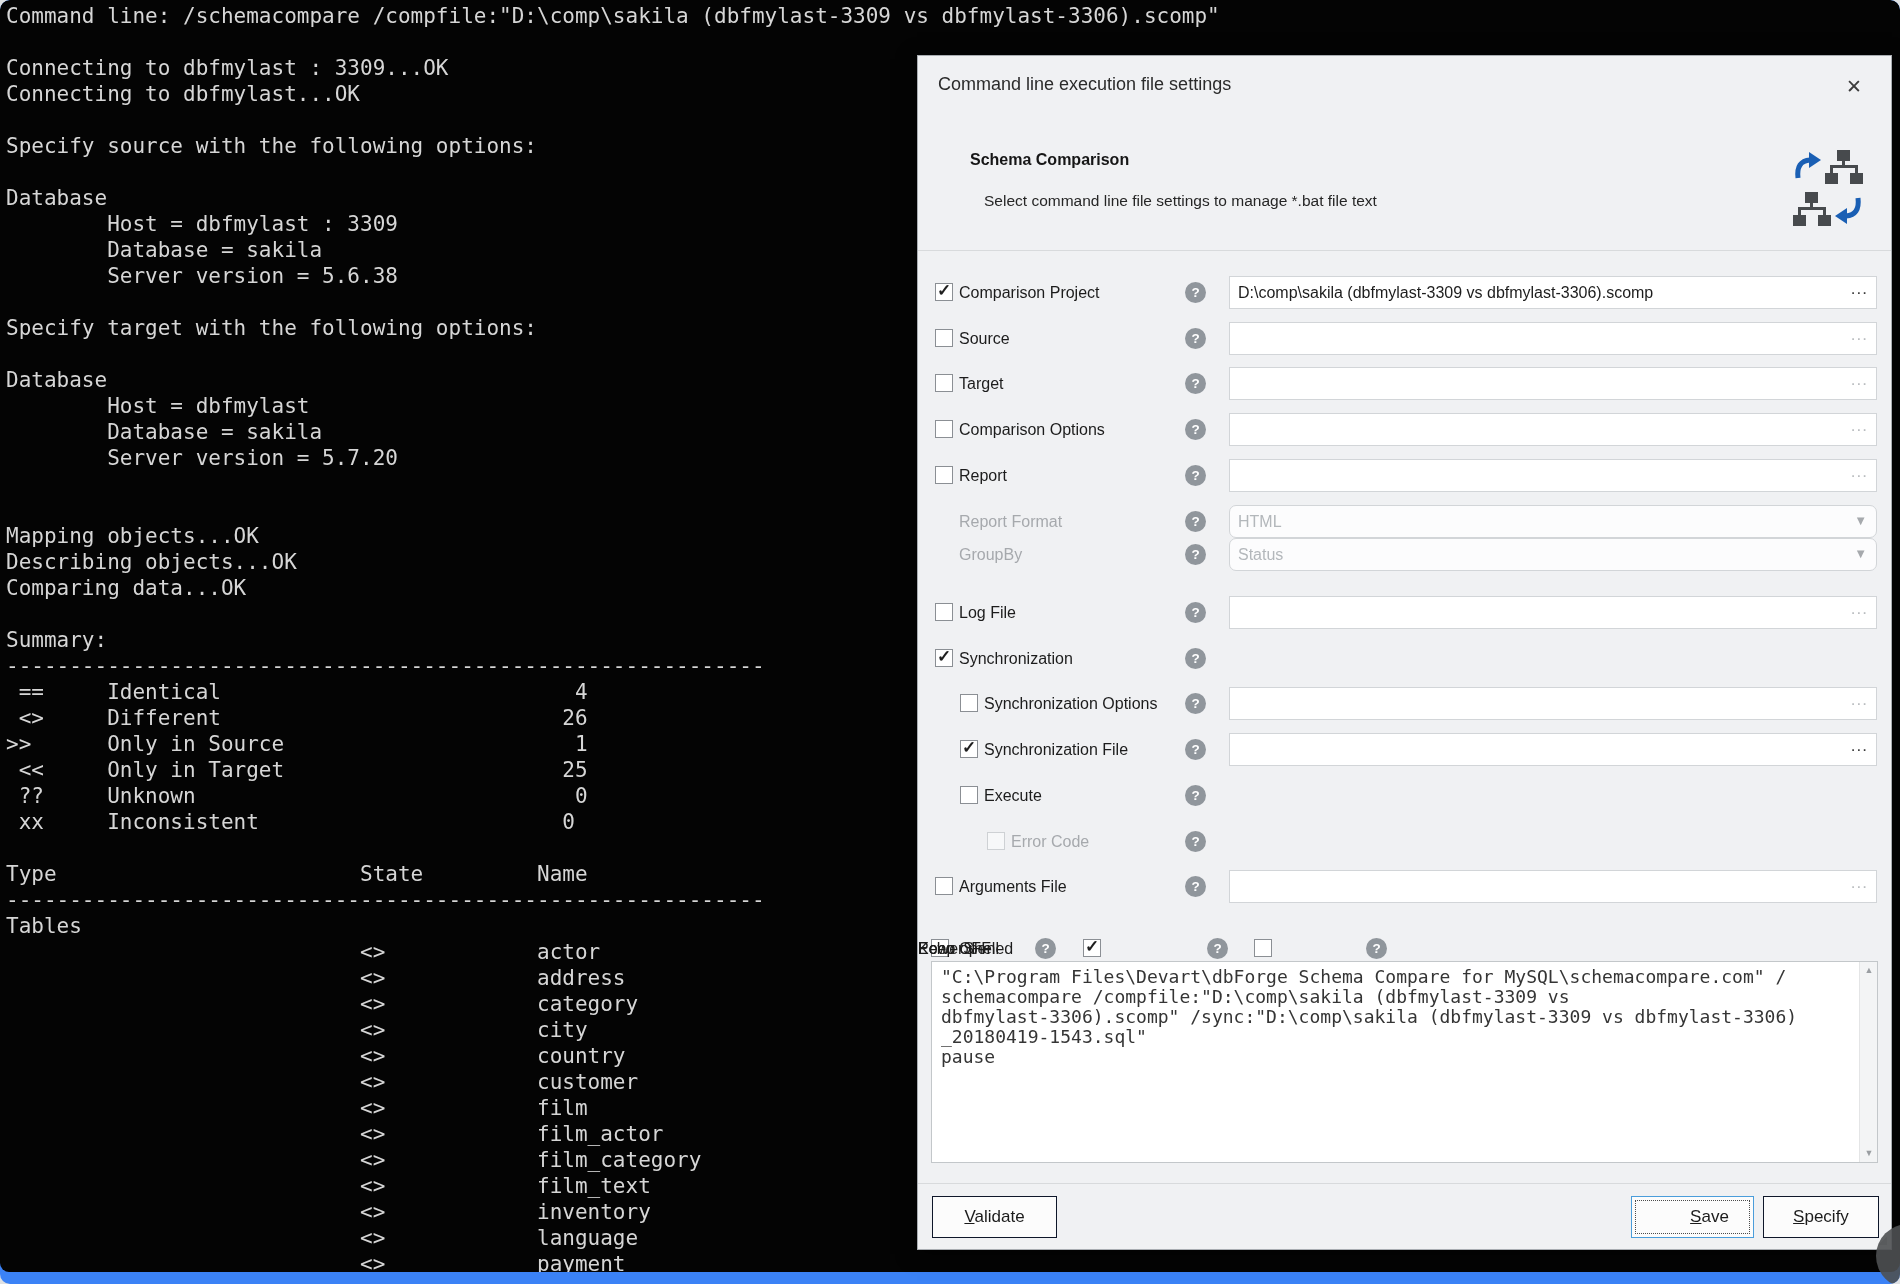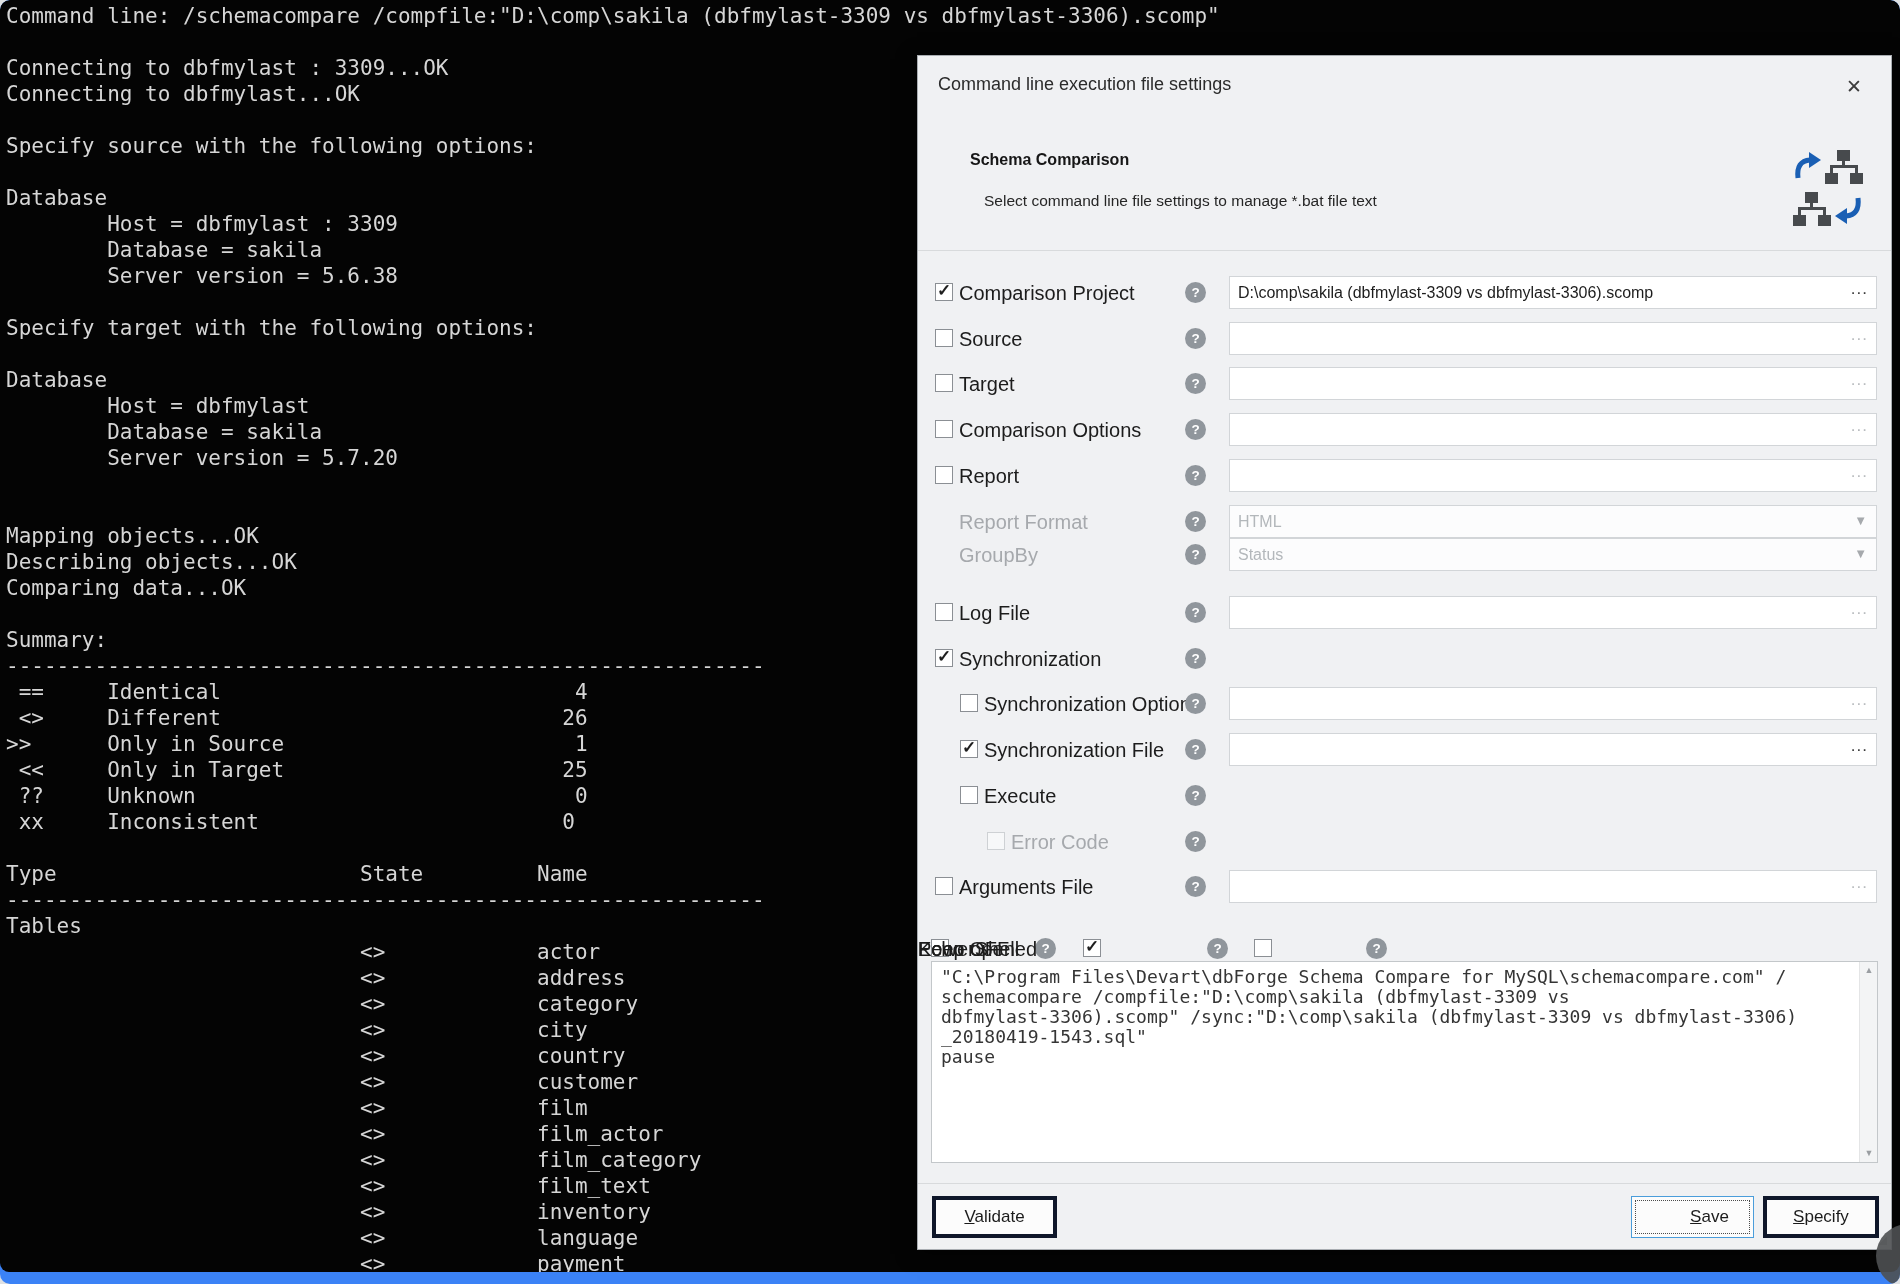--- a/index.html
+++ b/index.html
@@ -25,54 +25,54 @@
   
   .row{position:absolute;left:0;width:100%;height:34px;}
   .r0{top:220px}.r1{top:266px}.r2{top:311px}.r3{top:357px}.r4{top:403px}.r5{top:449px}
   .r6{top:482px}.r7{top:540px}.r8{top:586px}.r9{top:631px}.r10{top:677px}.r11{top:723px}
   .r12{top:769px}.r13{top:814px}.echo-row{top:876px}
   .cb{position:absolute;left:17px;top:7px;width:18px;height:18px;background:#fff;
       border:1px solid #8b8f94;}
   .cb .check{position:absolute;left:1px;top:-4px;font-size:17px;font-weight:bold;color:#1f1f1f;}
   .ind1 .cb{left:42px}.ind2 .cb{left:69px}
   .cb.disabled{border-color:#ced1d4;background:#f7f8f9;}
-  .lbl{position:absolute;left:41px;top:0;line-height:34px;font-size:20px;white-space:nowrap;}
+  .lbl{position:absolute;left:41px;top:0;line-height:34px;font-size:16px;white-space:nowrap;}
   .ind1 .lbl{left:66px}.ind2 .lbl{left:93px}
   .lbl.gray{color:#a6a9ad;}
   .help{position:absolute;left:267px;top:6px;width:21px;height:21px;border-radius:50%;
         background:#90969c;color:#fff;font-size:13.5px;font-weight:bold;text-align:center;
         line-height:21px;}
   .field{position:absolute;left:311px;top:0;width:648px;height:33px;background:#fff;
          border:1px solid #d2d5d8;}
   .fval{position:absolute;left:8px;top:0;right:30px;line-height:31px;font-size:16px;
         color:#1d1d1d;white-space:nowrap;overflow:hidden;}
   .fval.ph{color:#b3b7bb;}
   .browse{position:absolute;right:8px;top:-4px;line-height:31px;font-size:17px;
           letter-spacing:1px;color:#3a3a3a;}
   .browse.light{color:#b9bcbf;}
-  .field.ddl{background:#fcfcfd;}
+  .field.ddl{background:#fcfcfd;border-radius:7px;}
   .dd{position:absolute;right:9px;top:0;line-height:29px;font-size:13px;color:#a6a9ad;}
   
   .echo-row .g1cb{left:13px}.echo-row .g1lbl{left:37px}.echo-row .g1help{left:117px}
   .echo-row .g2cb{left:165px}.echo-row .g2lbl{left:189px}.echo-row .g2help{left:289px}
   .echo-row .g3cb{left:336px}.echo-row .g3lbl{left:360px}.echo-row .g3help{left:448px}
   .echo-row .cb{top:7px}
   .echo-row .lbl{left:auto}
   
   .script-box{position:absolute;left:13px;top:905px;width:947px;height:202px;background:#fff;
               border:1px solid #c3c7ca;}
   .script-box pre{margin:0;padding:5px 26px 0 9px;font-family:"DejaVu Sans Mono",monospace;
                   font-size:18px;line-height:20px;color:#353535;white-space:pre;}
   .sbar{position:absolute;right:0;top:0;bottom:0;width:18px;background:#f3f4f5;
         border-left:1px solid #e4e5e6;}
   .sbar .up,.sbar .dn{position:absolute;left:0;width:18px;height:17px;font-size:9px;
         color:#9a9ea2;text-align:center;line-height:17px;}
   .sbar .up{top:0}.sbar .dn{bottom:0}
   
-  .btn{position:absolute;top:1140px;height:42px;background:#fcfcfc;border:4px solid #0f172a;
+  .btn{position:absolute;top:1140px;height:42px;background:#fcfcfc;border:1px solid #0f172a;
        font-family:"Liberation Sans",sans-serif;font-size:17px;color:#1b1b1b;
        display:flex;align-items:center;justify-content:center;padding:0;}
   .btn-label{display:block;}
   .btn-label::first-letter{text-decoration:underline;}
   .btn-validate{left:14px;width:125px;}
   .btn-save{left:713px;width:123px;border:1px solid #4a9ddb;outline:1px dotted #4c4c4c;
             outline-offset:-5px;padding-left:34px;}
   .btn-cancel{left:845px;width:116px;}
   .grip{position:absolute;right:4px;bottom:4px;width:8px;height:8px;
         background:

